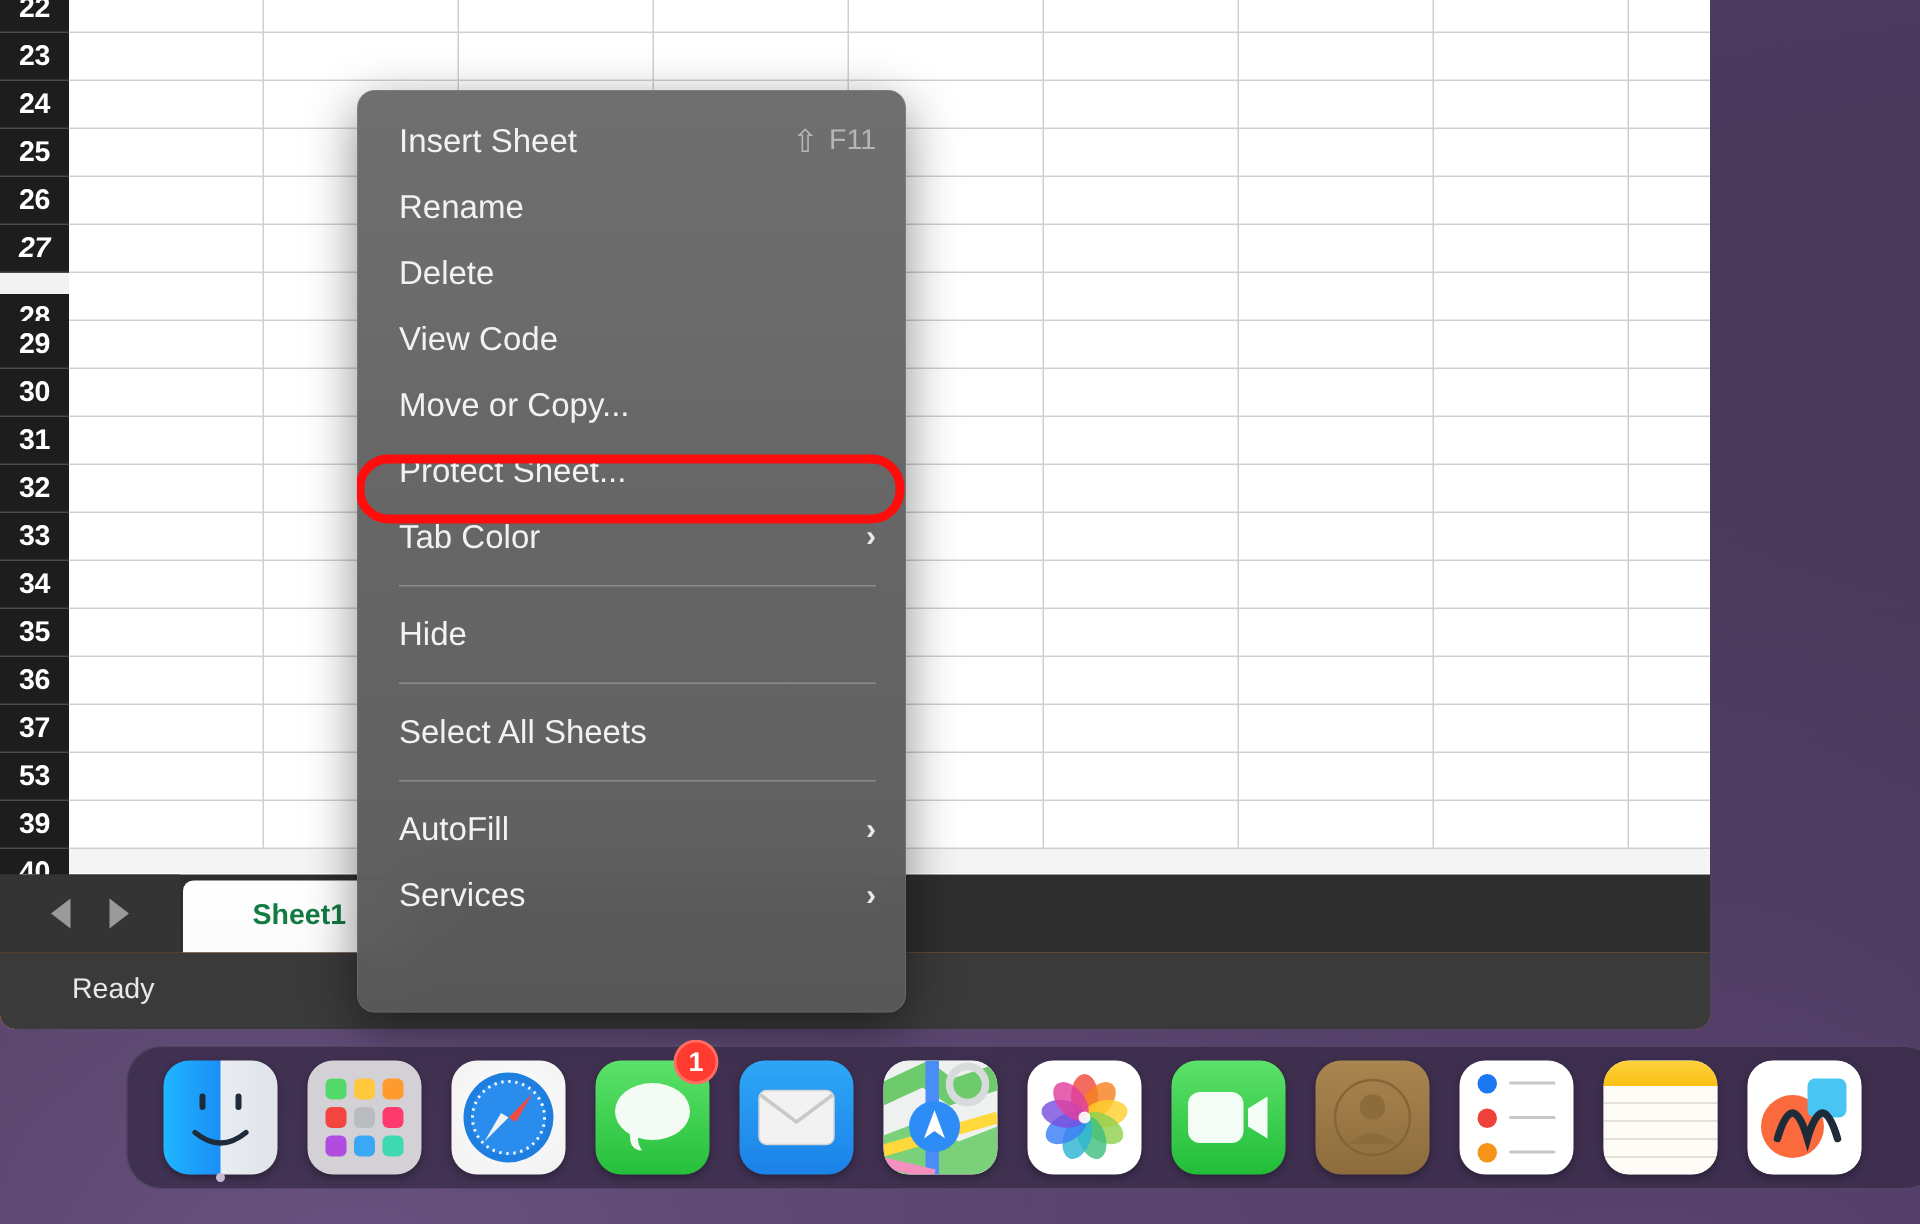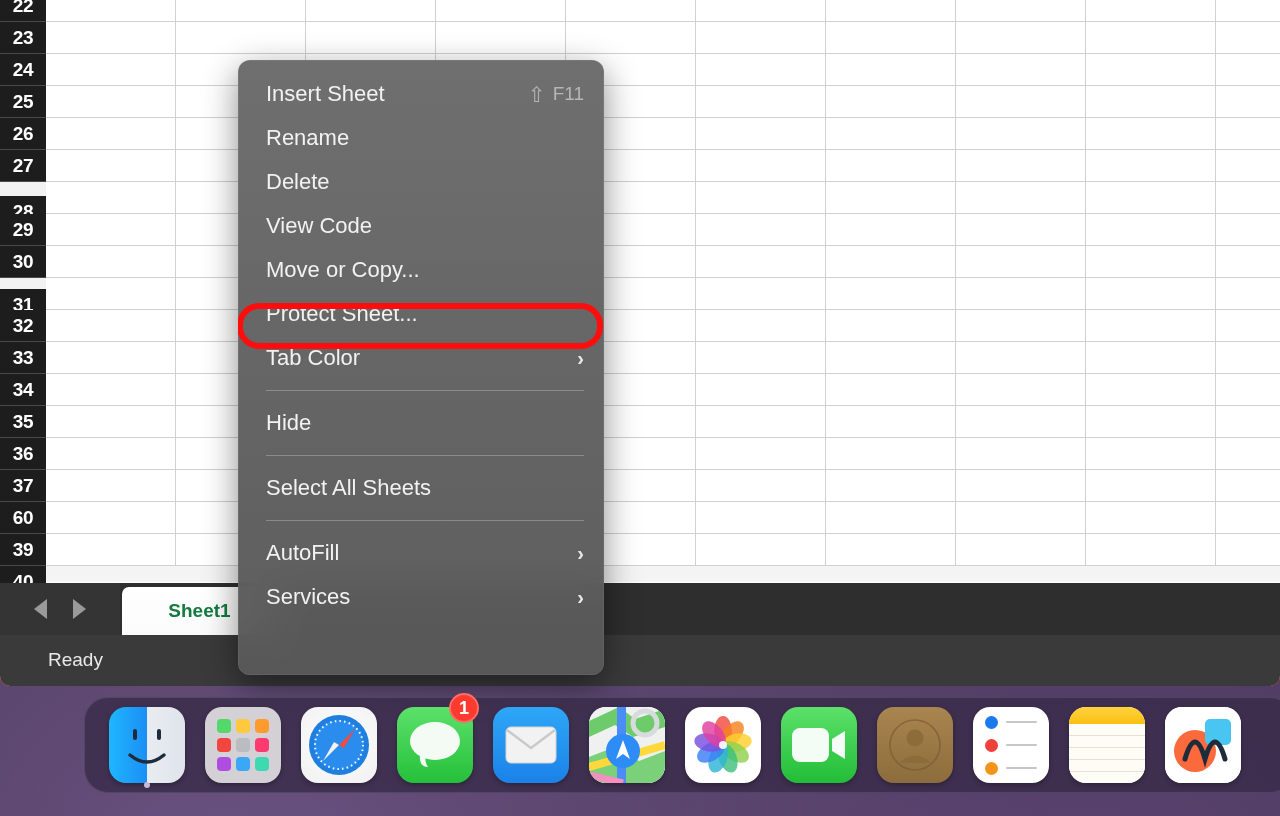--- a/index.html
+++ b/index.html
@@ -13,21 +13,21 @@
   #desktop{
     position:absolute;left:0;top:0;width:1280px;height:816px;
     background:
       radial-gradient(ellipse at 18% 108%, #6b5382 0%, rgba(107,83,130,0) 55%),
       radial-gradient(ellipse at 85% 112%, #5b4472 0%, rgba(91,68,114,0) 60%),
       linear-gradient(170deg,#4e3d64 0%,#463655 55%,#3c2f4a 100%);
   }
 
   
   #sheet-window{
-    position:absolute;left:0;top:0;width:1280px;height:686px;
+    position:absolute;left:0;top:0;width:1140px;height:686px;
     background:#f97316;border-radius:0 0 10px 10px;overflow:hidden;
   }
   #grid-area{position:absolute;left:0;top:0;width:1280px;height:570px;background:#fff;}
 
   .rowhdr-col{position:absolute;left:0;top:0;width:46px;height:570px;background:#f2f2f2;}
   .rowhdr{
     position:absolute;left:0;width:46px;box-sizing:border-box;
     background:#1d1d1d;color:#ffffff;
     font-size:19px;font-weight:bold;
     display:flex;align-items:center;justify-content:center;
@@ -184,32 +184,32 @@
 
 <div id="sheet-window">
 
   <div id="grid-area">
     <div class="rowhdr-col" id="rowhdrs">
         <div class="rowhdr" style="top: -10px; height: 32px;">22</div>
         <div class="rowhdr" style="top: 22px; height: 32px;">23</div>
         <div class="rowhdr" style="top: 54px; height: 32px;">24</div>
         <div class="rowhdr" style="top: 86px; height: 32px;">25</div>
         <div class="rowhdr" style="top: 118px; height: 32px;">26</div>
-        <div class="rowhdr" style="top: 150px; height: 32px;">27</div>
+        <div class="rowhdr" style="top: 150px; height: 32px; font-style: italic;">27</div>
         <div class="rowhdr" style="top: 196px; height: 32px;">28</div>
         <div class="rowhdr" style="top: 214px; height: 32px;">29</div>
         <div class="rowhdr" style="top: 246px; height: 32px;">30</div>
-        <div class="rowhdr" style="top: 289px; height: 32px;">31</div>
+        <div class="rowhdr" style="top: 278px; height: 32px;">31</div>
         <div class="rowhdr" style="top: 310px; height: 32px;">32</div>
         <div class="rowhdr" style="top: 342px; height: 32px;">33</div>
         <div class="rowhdr" style="top: 374px; height: 32px;">34</div>
         <div class="rowhdr" style="top: 406px; height: 32px;">35</div>
         <div class="rowhdr" style="top: 438px; height: 32px;">36</div>
         <div class="rowhdr" style="top: 470px; height: 32px;">37</div>
-        <div class="rowhdr" style="top: 502px; height: 32px;">60</div>
+        <div class="rowhdr" style="top: 502px; height: 32px;">53</div>
         <div class="rowhdr" style="top: 534px; height: 32px;">39</div>
         <div class="rowhdr" style="top: 566px; height: 32px;">40</div>
       </div>
     <div id="gridrows">
         <div class="gridrow" style="top: -10px;"></div>
         <div class="gridrow" style="top: 22px;"></div>
         <div class="gridrow" style="top: 54px;"></div>
         <div class="gridrow" style="top: 86px;"></div>
         <div class="gridrow" style="top: 118px;"></div>
         <div class="gridrow" style="top: 150px;"></div>

